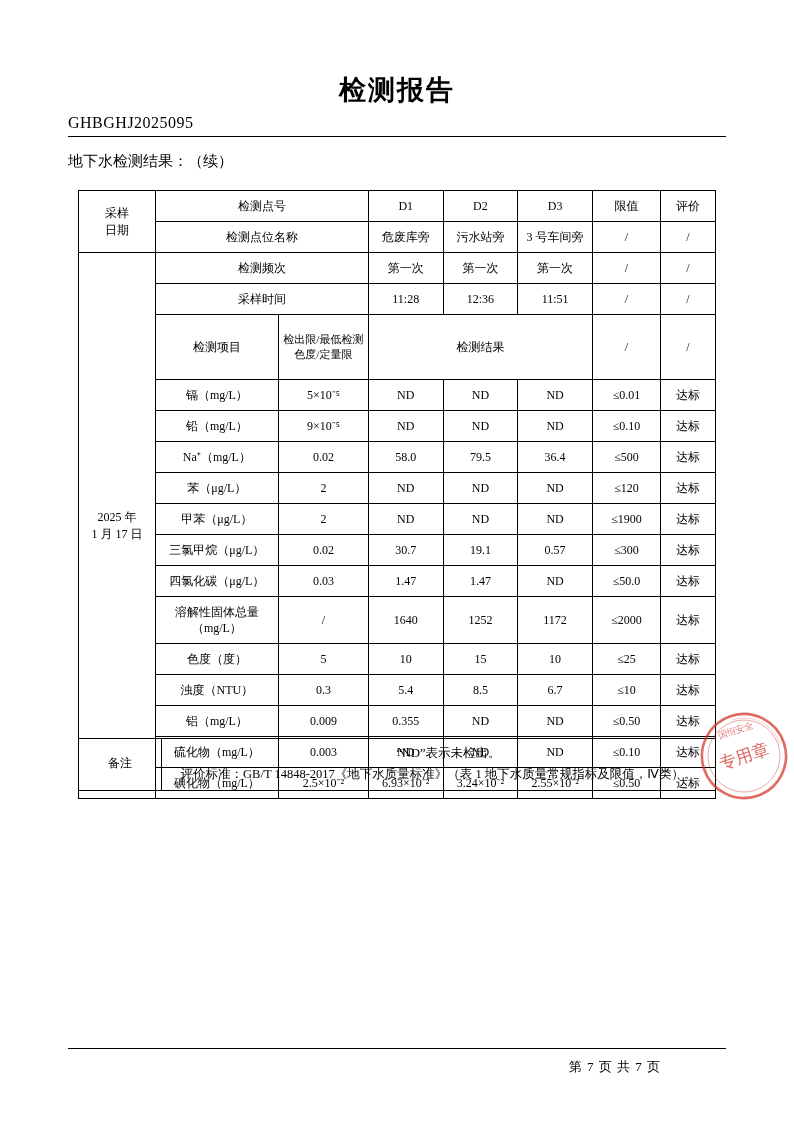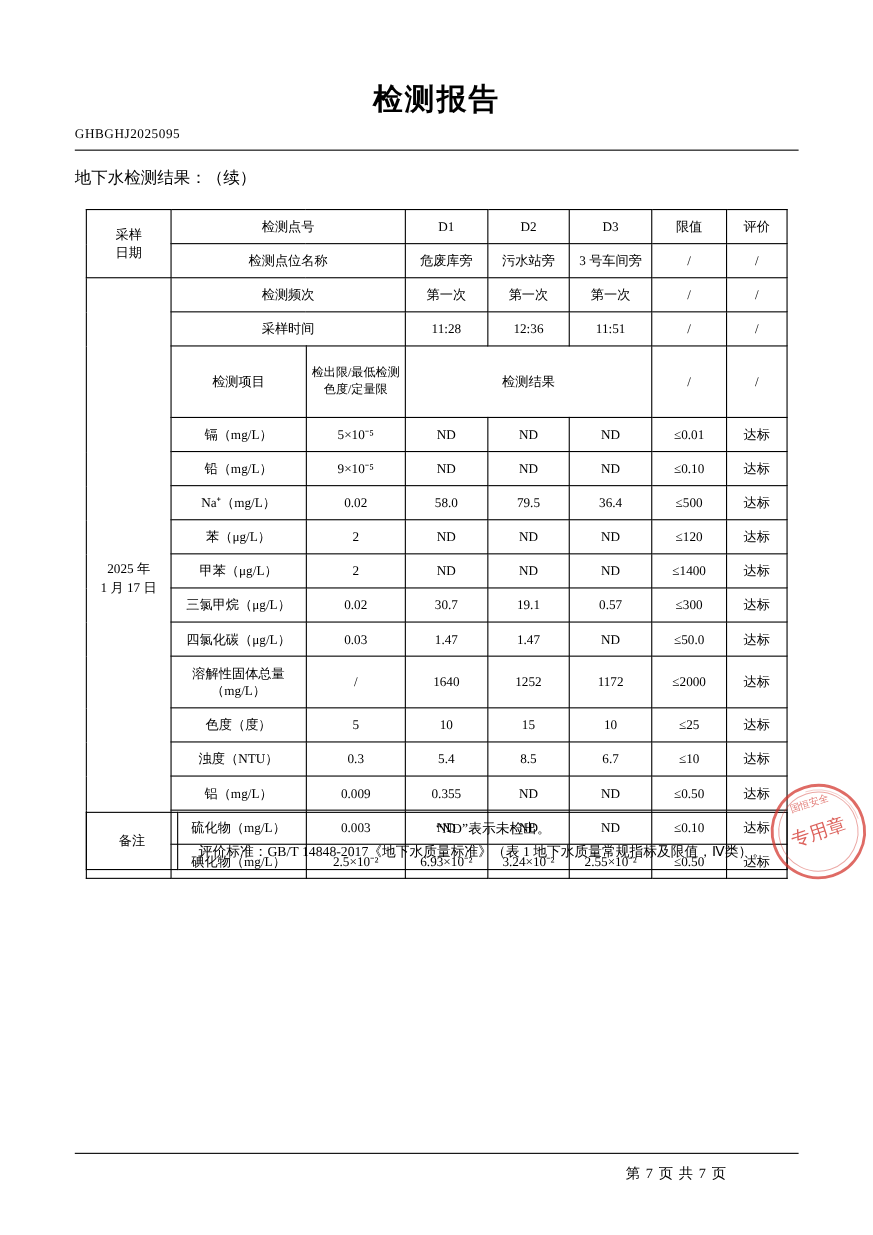--- a/index.html
+++ b/index.html
@@ -27,21 +27,21 @@
     width: 794px;
     text-align: center;
     font-size: 27px;
     font-weight: bold;
     letter-spacing: 2px;
     font-family: "Liberation Serif", serif;
   }
   .report-no {
     position: absolute;
     left: 68px; top: 114px;
-    font-size: 12px;
+    font-size: 16px;
     font-family: "Liberation Serif", serif;
     letter-spacing: 0.5px;
   }
   .hr-top {
     position: absolute;
     left: 68px; top: 136px;
     width: 658px;
     height: 1px;
     background: #000;
   }
@@ -90,20 +90,21 @@
   }
   .note-table td {
     border: 1px solid #000;
     vertical-align: middle;
     padding: 4px 6px;
     line-height: 1.7;
   }
   .note-label {
     width: 70px;
     text-align: center;
+    font-family: Liberation Mono, monospace;
   }
   .note-body {
     text-align: center;
     font-size: 12.5px;
   }
   .report-end {
     position: absolute;
     left: 0; top: 795px;
     width: 794px;
     text-align: center;
@@ -242,21 +243,21 @@
         <td>ND</td>
         <td>≤120</td>
         <td>达标</td>
       </tr>
       <tr>
         <td>甲苯（μg/L）</td>
         <td>2</td>
         <td>ND</td>
         <td>ND</td>
         <td>ND</td>
-        <td>≤1400</td>
+        <td>≤1900</td>
         <td>达标</td>
       </tr>
       <tr>
         <td>三氯甲烷（μg/L）</td>
         <td>0.02</td>
         <td>30.7</td>
         <td>19.1</td>
         <td>0.57</td>
         <td>≤300</td>
         <td>达标</td>

